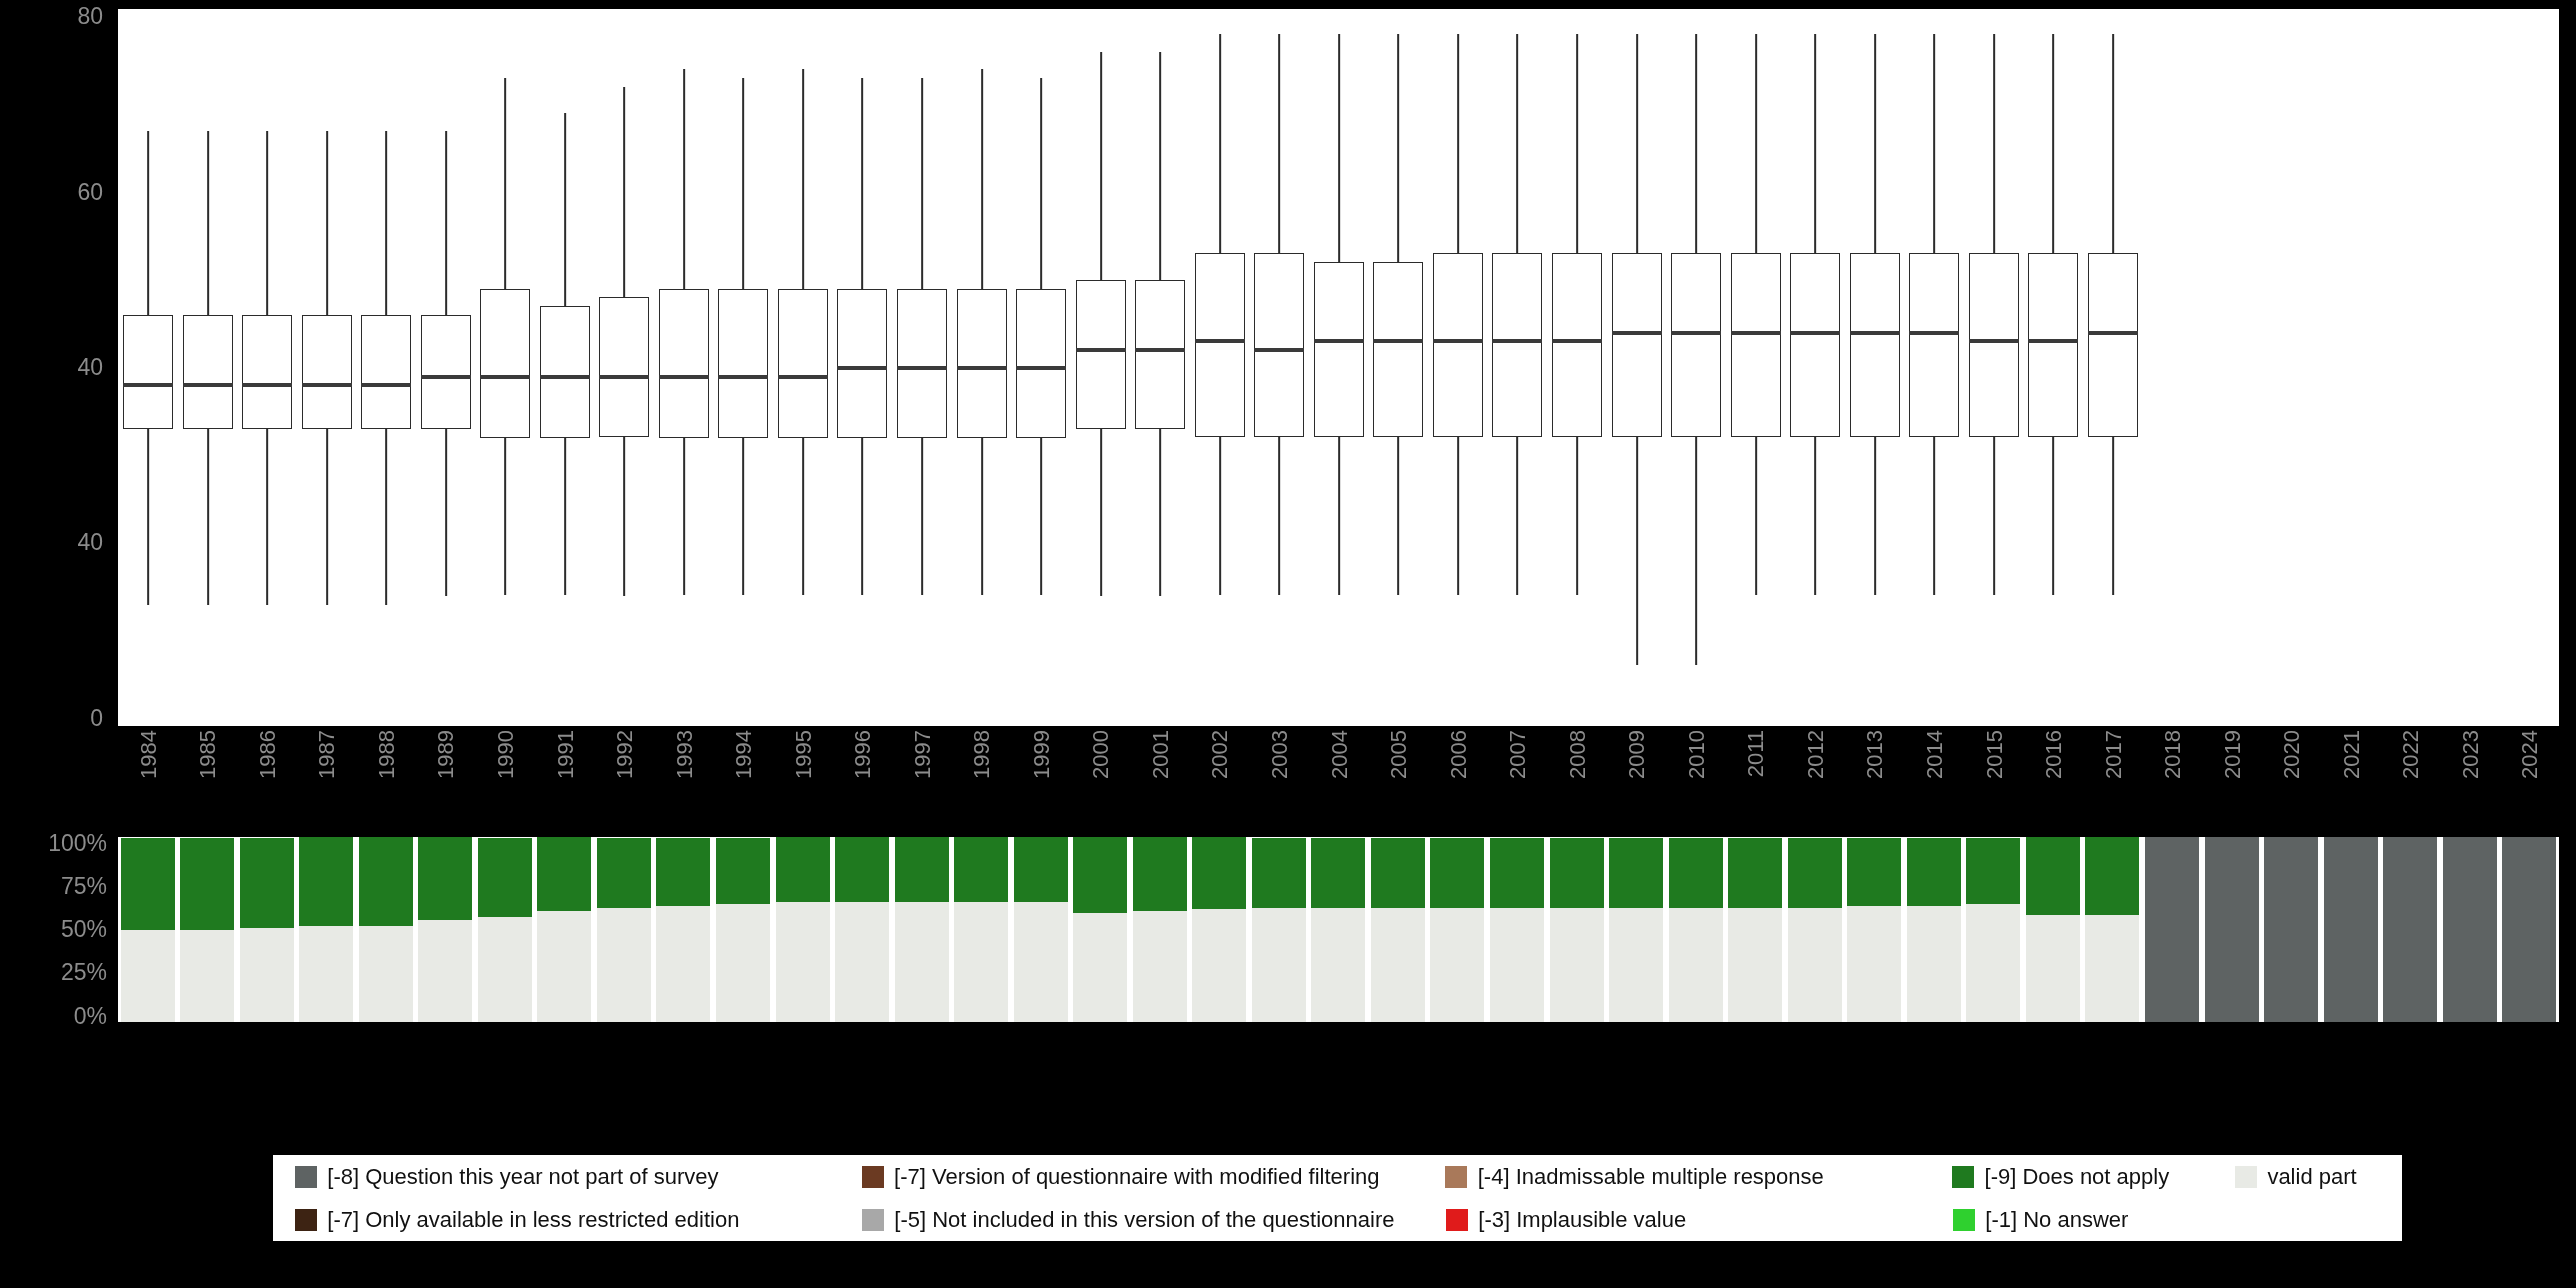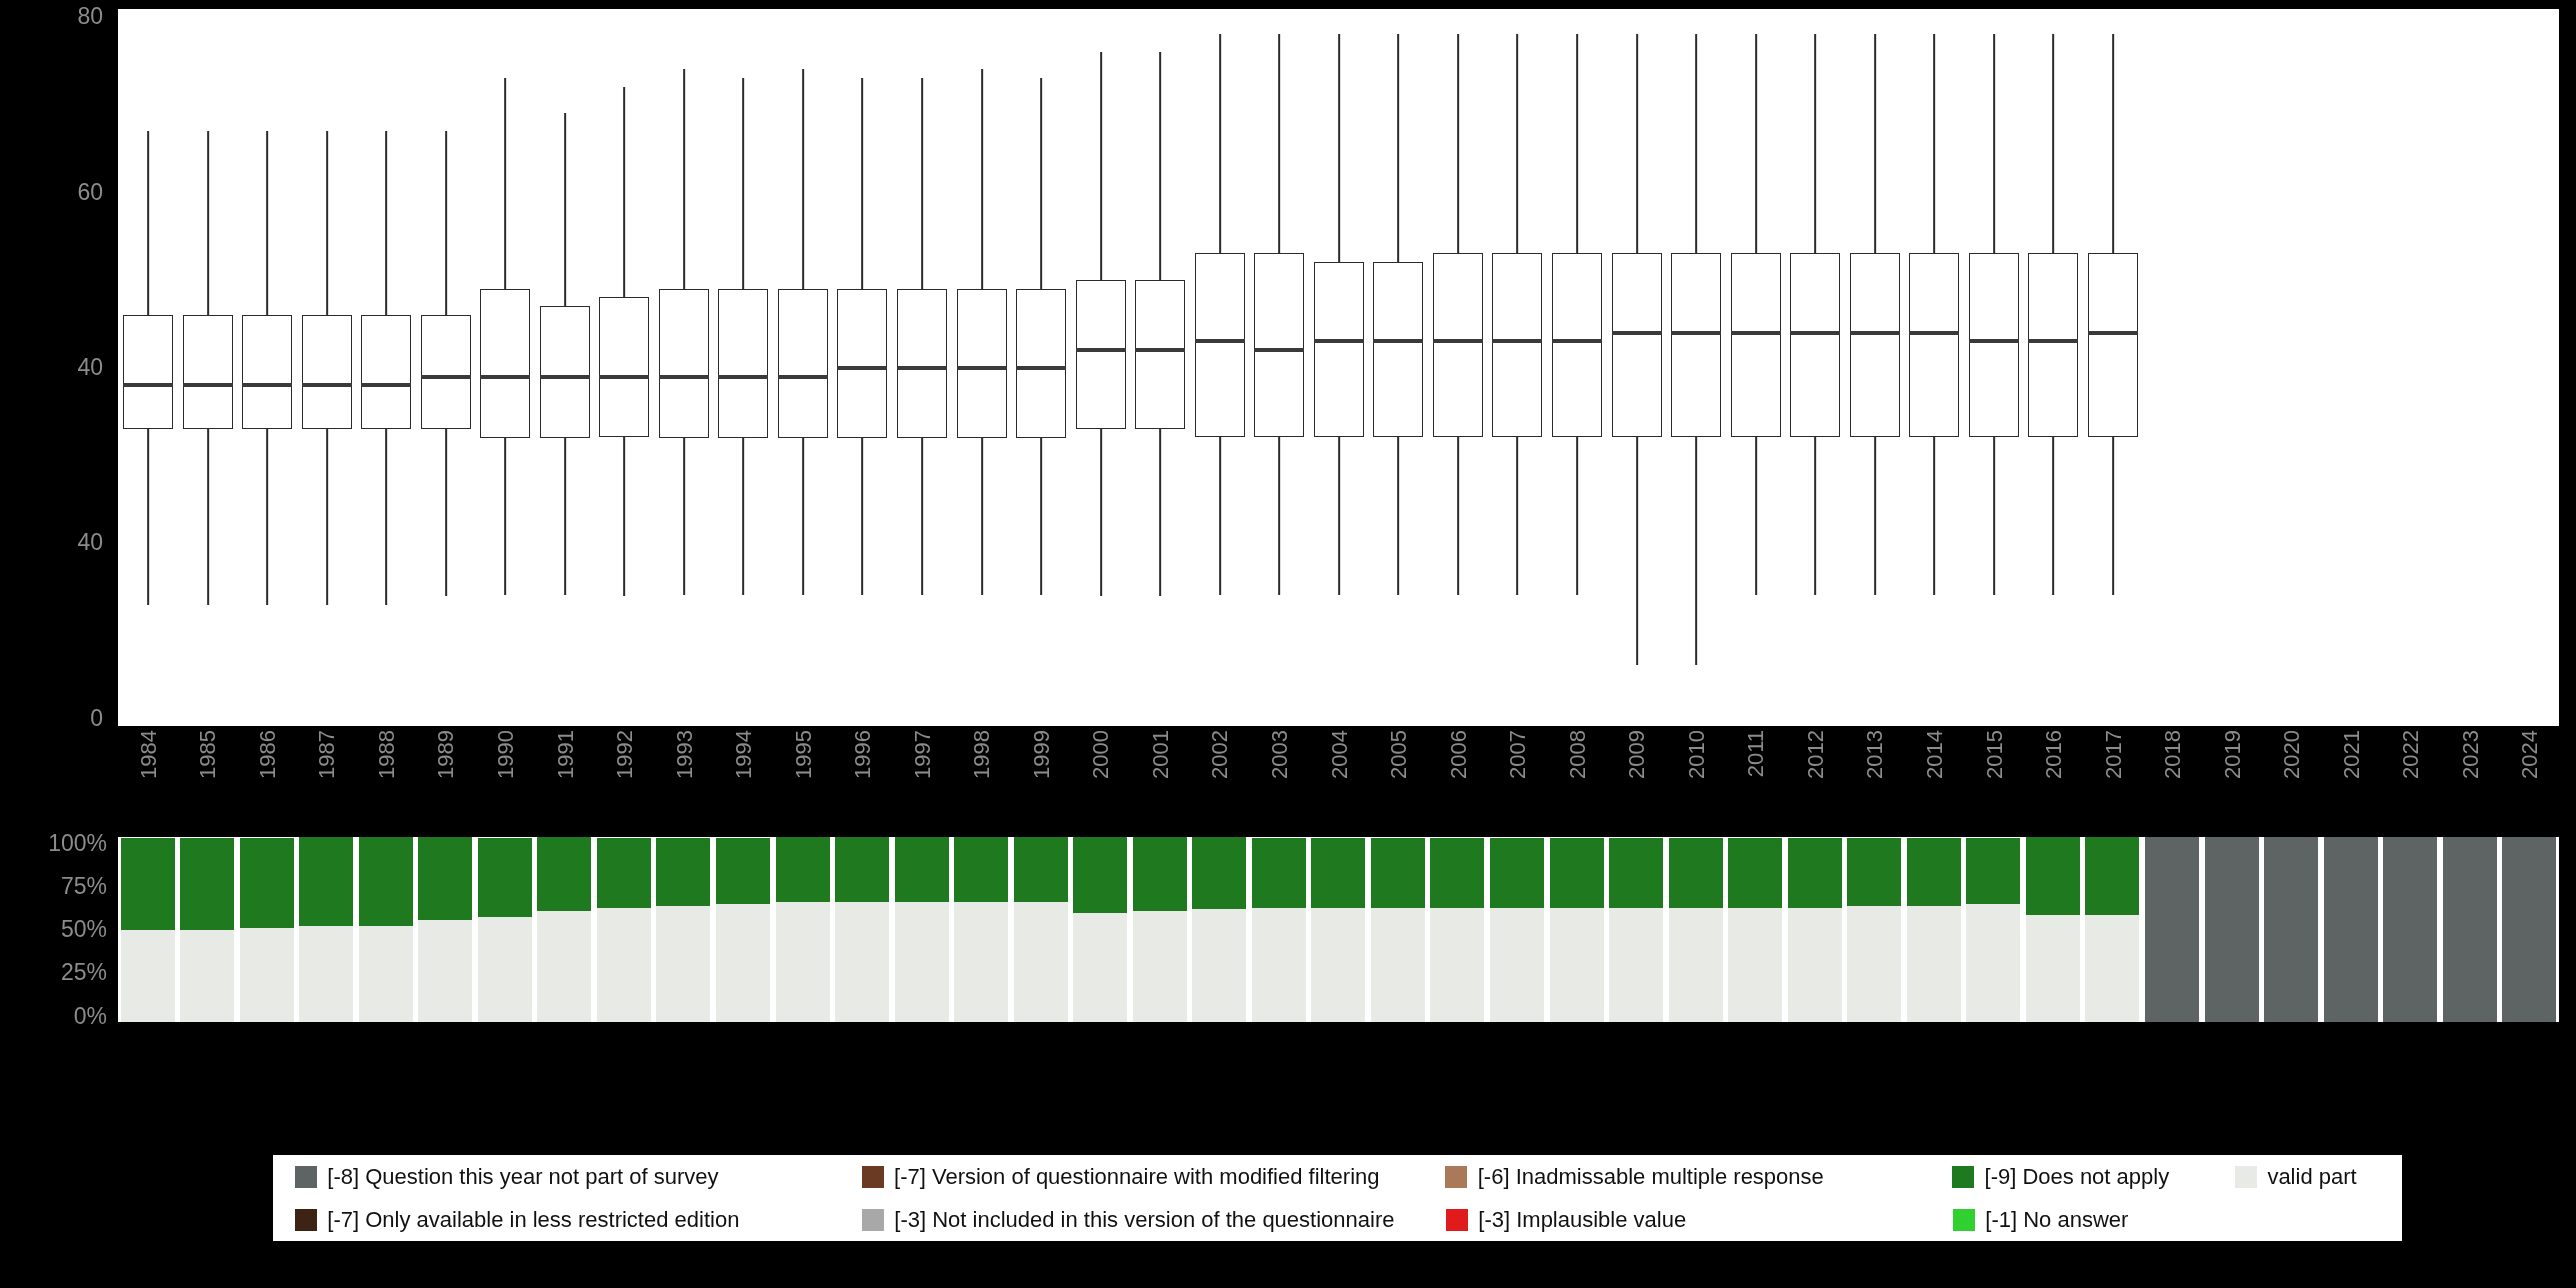--- a/index.html
+++ b/index.html
@@ -441,39 +441,39 @@
         <div class="legitem" style="width: 567px;">
           <span class="swatch" style="background: rgb(94, 99, 99);"></span>
           <span class="legtext">[-8] Question this year not part of survey</span>
         </div>
         <div class="legitem" style="width: 584px;">
           <span class="swatch" style="background: rgb(107, 58, 34);"></span>
           <span class="legtext">[-7] Version of questionnaire with modified filtering</span>
         </div>
         <div class="legitem" style="width: 507px;">
           <span class="swatch" style="background: rgb(169, 121, 90);"></span>
-          <span class="legtext">[-6] Inadmissable multiple response</span>
+          <span class="legtext">[-4] Inadmissable multiple response</span>
         </div>
         <div class="legitem" style="width: 283px;">
           <span class="swatch" style="background: rgb(31, 122, 31);"></span>
           <span class="legtext">[-9] Does not apply</span>
         </div>
         <div class="legitem" style="width: 189px;">
           <span class="swatch" style="background: rgb(232, 234, 229);"></span>
           <span class="legtext">valid part</span>
         </div>
       </div>
     <div class="legrow" id="legrow2">
         <div class="legitem" style="width: 567px;">
           <span class="swatch" style="background: rgb(61, 35, 19);"></span>
           <span class="legtext">[-7] Only available in less restricted edition</span>
         </div>
         <div class="legitem" style="width: 584px;">
           <span class="swatch" style="background: rgb(168, 168, 168);"></span>
-          <span class="legtext">[-3] Not included in this version of the questionnaire</span>
+          <span class="legtext">[-5] Not included in this version of the questionnaire</span>
         </div>
         <div class="legitem" style="width: 507px;">
           <span class="swatch" style="background: rgb(224, 27, 27);"></span>
           <span class="legtext">[-3] Implausible value</span>
         </div>
         <div class="legitem" style="width: 283px;">
           <span class="swatch" style="background: rgb(47, 208, 47);"></span>
           <span class="legtext">[-1] No answer</span>
         </div>
       </div>

